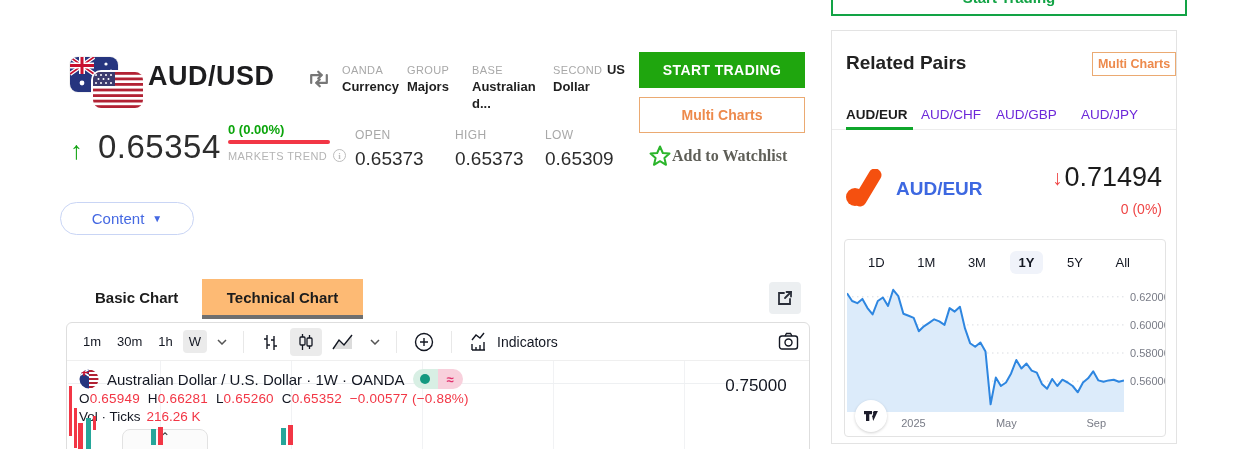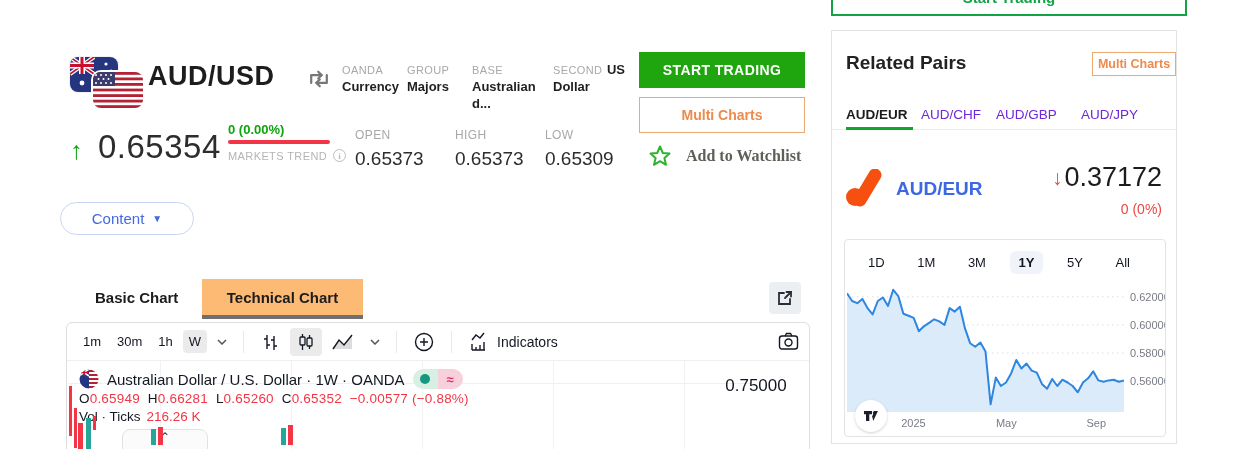--- a/index.html
+++ b/index.html
@@ -29,21 +29,21 @@
   .ohl-col { position:absolute; top:128px; }
   .ohl-col .lbl { color:#A8A8A8; font-size:12px; letter-spacing:.4px; }
   .ohl-col .val { color:#2d2d2d; font-size:19px; margin-top:6px; }
 
   .btn-start { position:absolute; left:639px; top:52px; width:166px; height:36px; background:#1FA60E; color:#fff;
     font-weight:bold; font-size:14px; letter-spacing:.4px; display:flex; align-items:center; justify-content:center; border:none; cursor:pointer; }
   .btn-multi { position:absolute; left:639px; top:97px; width:166px; height:36px; background:#fff; color:#ED8A4C;
     border:1px solid #E9A express:1px; border:1px solid #E9A express; }
   .btn-multi, .btn-multi2 { font-weight:bold; font-size:14px; display:flex; align-items:center; justify-content:center; cursor:pointer; }
   .btn-multi { border:1px solid #EBAA72; }
-  .watchlist { position:absolute; left:648px; top:144px; display:flex; align-items:center; gap:14px; cursor:pointer; }
+  .watchlist { position:absolute; left:648px; top:144px; display:flex; align-items:center; gap:0; cursor:pointer; }
   .watchlist .txt { font-family:"Liberation Serif", serif; font-weight:bold; font-size:16px; color:#5f5f58; }
 
   .content-btn { position:absolute; left:60px; top:202px; width:134px; height:33px; border:1.5px solid #C9D5F5; border-radius:17px;
     color:#4468E2; font-size:15px; display:flex; align-items:center; justify-content:center; gap:8px; background:#fff; cursor:pointer; }
   .content-btn .caret { font-size:10px; }
 
   .tab-basic { position:absolute; left:95px; top:289px; font-size:15px; font-weight:bold; color:#1c1c1c; cursor:pointer; }
   .tab-tech { position:absolute; left:202px; top:279px; width:161px; height:36px; background:#fdba74; color:#1c1c1c;
     font-size:15px; font-weight:bold; display:flex; align-items:center; justify-content:center; cursor:pointer; }
   .tab-tech-underline { position:absolute; left:202px; top:315px; width:161px; height:4px; background:#6F6F6F; }
@@ -359,21 +359,21 @@
     <div class="rp-tabline"></div>
     <div class="rp-tab-underline"></div>
 
     <svg class="ic" style="position:absolute; left:14px; top:138px;" width="38" height="38" viewBox="0 0 38 38">
       <line x1="14" y1="31" x2="29" y2="6" stroke="#F5500F" stroke-width="13" stroke-linecap="round"></line>
       <circle cx="9" cy="28" r="9" fill="#F5500F"></circle>
     </svg>
     <div class="rp-pair">AUD/EUR</div>
     <div class="rp-price">
       <span class="dn">↓</span>
-      <span>0.37172</span>
+      <span>0.71494</span>
     </div>
     <div class="rp-chg">0 (0%)</div>
 
     <div class="widget" id="widget">
       <div class="ranges">
         <span class="range">1D</span>
         <span class="range">1M</span>
         <span class="range">3M</span>
         <span class="range sel">1Y</span>
         <span class="range">5Y</span>

